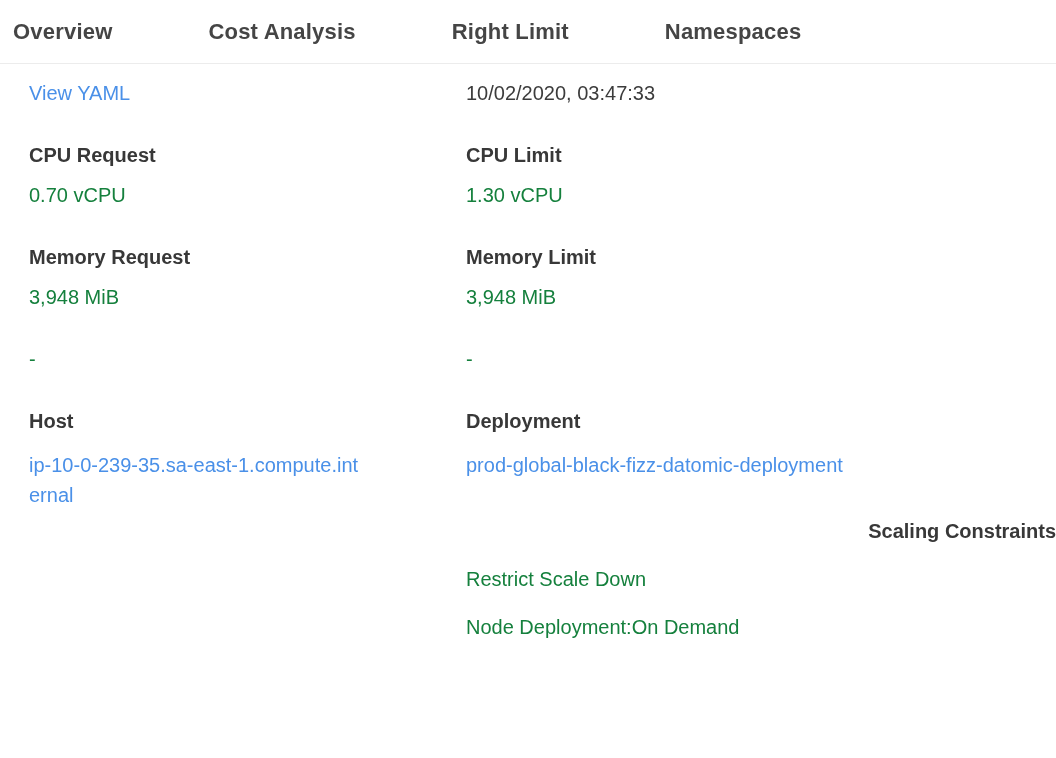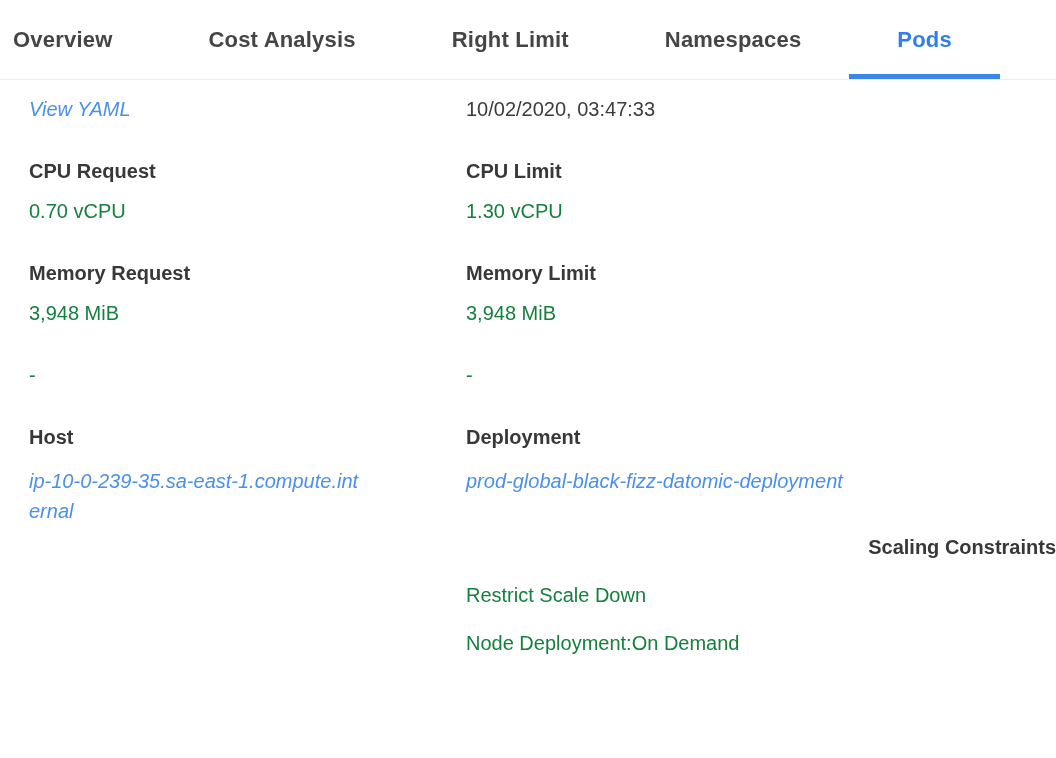--- a/index.html
+++ b/index.html
@@ -10,21 +10,21 @@
     height: 758px;
     font-family: "Liberation Sans", "DejaVu Sans", sans-serif;
     color: #3c3c3c;
     overflow: hidden;
   }
 
   
   .tabbar {
     display: flex;
     align-items: stretch;
-    height: 80px;
+    height: 64px;
     border-bottom: 1px solid #ececec;
     background: #ffffff;
   }
   .tab {
     position: relative;
     display: flex;
     align-items: center;
     padding: 0 48px;
     font-size: 22px;
     font-weight: 600;
@@ -72,21 +72,20 @@
   .group .field-value {
     font-size: 20px;
     color: #15803d;
     line-height: 22px;
   }
 
   .link {
     color: #4a90e8;
     cursor: pointer;
     text-decoration: none;
-    font-style: italic;
   }
   .wrap-link {
     display: block;
     font-size: 20px;
     line-height: 30px;
     word-break: break-all;
     overflow-wrap: anywhere;
   }
   .host-link { max-width: 330px; }
   .deploy-link { max-width: 382px; }
@@ -95,21 +94,20 @@
   .group-multi .field-value { margin-top: 26px; }
 </style>
 </head>
 <body>
 
 <div class="tabbar">
   <div class="tab">Overview</div>
   <div class="tab">Cost Analysis</div>
   <div class="tab">Right Limit</div>
   <div class="tab">Namespaces</div>
-  <div class="tab active">Pods</div>
 </div>
 
 <div class="content">
 
   <div class="col">
 
     <div class="toprow">
       <a class="link">View YAML</a>
     </div>
 

